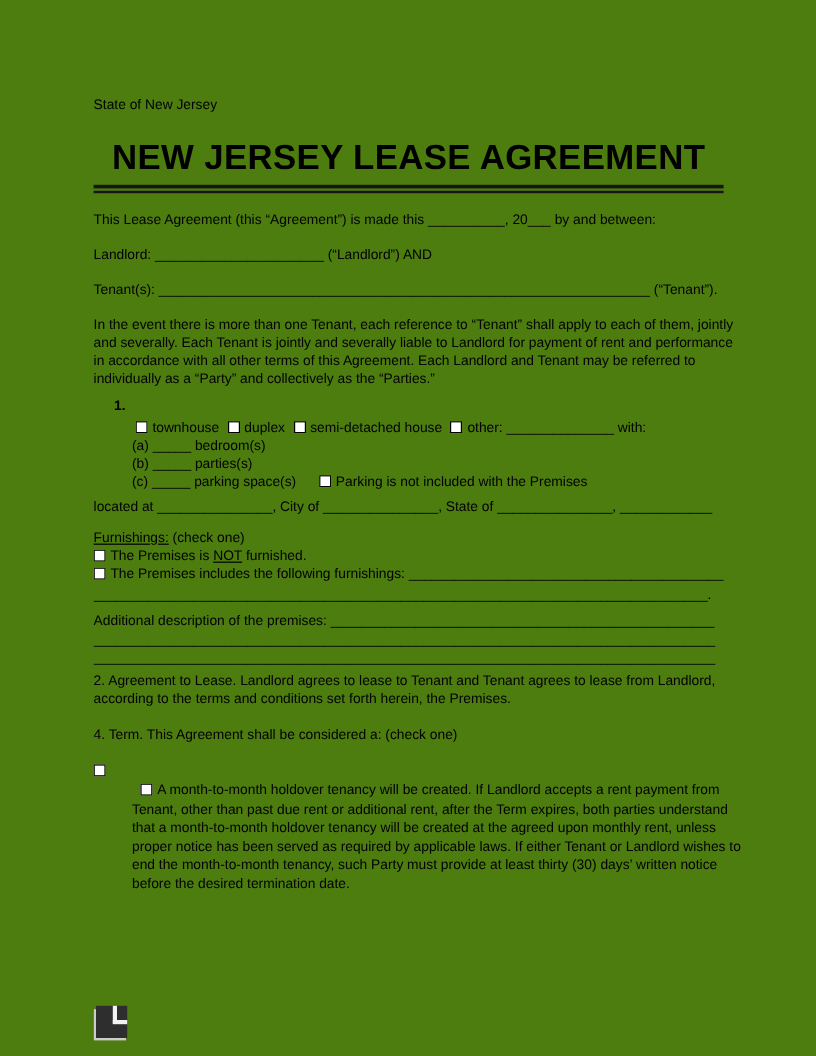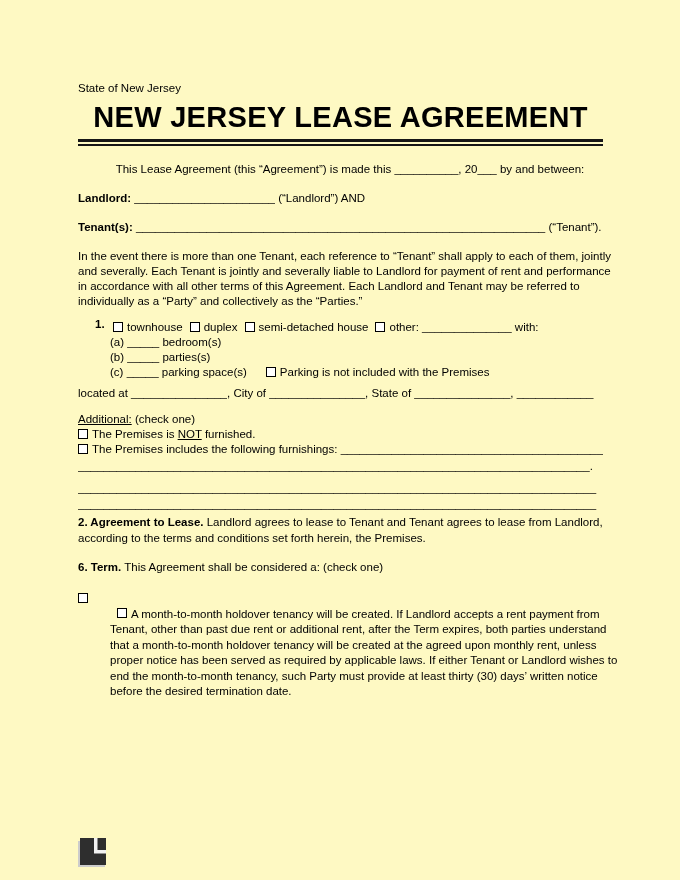--- a/index.html
+++ b/index.html
@@ -1,32 +1,32 @@
 <!DOCTYPE html>
 <html><head>
 <meta charset="utf-8">
 <style>
   html,body { margin:0; padding:0; }
   body { background:#ffffff; }
   .page {
     position:relative;
     width:680px; height:880px;
-    background:#fef9c3;
+    background:#4d7c0f;
     font-family:"Liberation Sans","DejaVu Sans",sans-serif;
     font-size:11.5px;
     line-height:15px;
     color:#000;
     overflow:hidden;
   }
   .content { padding:81px 58px 0 78px; }
-  .b { font-weight:bold; }
+  .b { font-weight:normal; }
   .u { text-decoration:underline; }
   .doc-title {
     width:525px;
-    margin-top:5px;
+    margin-top:20px;
     font-size:29px;
     line-height:32px;
     font-weight:bold;
     letter-spacing:0.3px;
     text-align:center;
     white-space:nowrap;
   }
   .title-rule {
     width:525px; height:2px;
     margin-top:6px;
@@ -44,21 +44,21 @@
   .opt { white-space:nowrap; margin-left:7px; }
   .mt16 { margin-top:16px; }
   .mt11 { margin-top:11px; }
   .mt8  { margin-top:8px; }
   .mt7  { margin-top:7px; }
   .mt6  { margin-top:6px; }
   .lh155 { line-height:15.5px; }
   .num-item { display:flex; margin-top:8px; }
   .num-col { width:15px; margin-left:17px; font-weight:bold; flex:none; }
   .item-body { flex:1; }
-  .row2 { margin-top:3px; margin-left:3px; }
+  .row2 { margin-top:18px; margin-left:3px; }
   .abc { white-space:nowrap; }
   .blankline { white-space:nowrap; overflow:hidden; }
   .holdover { margin-left:32px; margin-right:2px; line-height:15.5px; }
   .holdover .cb { margin-left:7px; }
   .parking-note { margin-left:8px; white-space:nowrap;padding-left:11px; }
   .logo {
     position:absolute;
     left:78px; top:838px;
     width:30px; height:30px;
   }
@@ -68,21 +68,21 @@
 
 <div class="page">
   <div class="content">
 
     <div>State of New Jersey</div>
 
     <div class="doc-title">NEW JERSEY LEASE AGREEMENT</div>
 
     <div class="title-rule"></div>
 
-    <p class="mt16" style="margin:16px 0 0 0;text-align:center;">This Lease Agreement (this “Agreement”) is made this __________, 20___ by and between:</p>
+    <p class="mt16" style="margin:16px 0 0 0;">This Lease Agreement (this “Agreement”) is made this __________, 20___ by and between:</p>
 
     <p style="margin:14px 0 0 0;"><span class="b">Landlord:</span>
       <span>______________________</span>
       <span>(“Landlord”) AND</span></p>
 
     <p style="margin:14px 0 0 0;"><span class="b">Tenant(s):</span>
       <span>________________________________________________________________</span>
       <span>(“Tenant”).</span></p>
 
     <p style="margin:14px 0 0 0;">In the event there is more than one Tenant, each reference to “Tenant” shall apply to each of them, jointly and severally. Each Tenant is jointly and severally liable to Landlord for payment of rent and performance in accordance with all other terms of this Agreement. Each Landlord and Tenant may be referred to individually as a “Party” and collectively as the “Parties.”</p>
@@ -98,39 +98,41 @@
         <div class="abc"><span>(c)</span> <span>_____</span> <span>parking space(s)</span><span class="parking-note"><span class="cb"></span><span>Parking is not included with the Premises</span></span></div>
       </div>
     </div>
 
     <div class="mt6">
       <div class="blankline">located at _______________, City of _______________, State of _______________, ____________</div>
     </div>
 
 
     <div class="mt11">
-      <div><span class="u">Additional:</span>
+      <div><span class="u">Furnishings:</span>
         <span>(check one)</span></div>
       <div><span class="cb"></span><span>The Premises is</span>
         <span class="u">NOT</span>
         <span>furnished.</span></div>
       <div class="blankline"><span class="cb"></span><span>The Premises includes the following furnishings:</span>
         <span>_________________________________________</span></div>
       <div class="blankline" style="margin-top:2px;"><span>________________________________________________________________________________</span><span>.</span></div>
     </div>
 
     <div class="mt7" style="line-height:15.5px;">
+      <div class="blankline"><span>Additional description of the premises:</span>
+        <span>__________________________________________________</span></div>
       <div class="blankline">_________________________________________________________________________________</div>
       <div class="blankline">_________________________________________________________________________________</div>
     </div>
 
     <p class="lh155" style="margin:3px 0 0 0;"><span class="b">2. Agreement to Lease.</span>
       <span>Landlord agrees to lease to Tenant and Tenant agrees to lease from Landlord, according to the terms and conditions set forth herein, the Premises.</span></p>
 
-    <p style="margin:14px 0 0 0;"><span class="b">6. Term.</span>
+    <p style="margin:14px 0 0 0;"><span class="b">4. Term.</span>
       <span>This Agreement shall be considered a: (check one)</span></p>
 
     <p class="lh155" style="margin:16px 0 0 0;"><span class="cb"></span></p>
 
     <div class="holdover"><span class="cb"></span><span>A month-to-month holdover tenancy will be created. If Landlord accepts a rent payment from Tenant, other than past due rent or additional rent, after the Term expires, both parties understand that a month-to-month holdover tenancy will be created at the agreed upon monthly rent, unless proper notice has been served as required by applicable laws. If either Tenant or Landlord wishes to end the month-to-month tenancy, such Party must provide at least thirty (30) days’ written notice before the desired termination date.</span></div>
 
   </div>
 
   <div class="logo">
     <svg width="30" height="30" viewBox="0 0 30 30">

